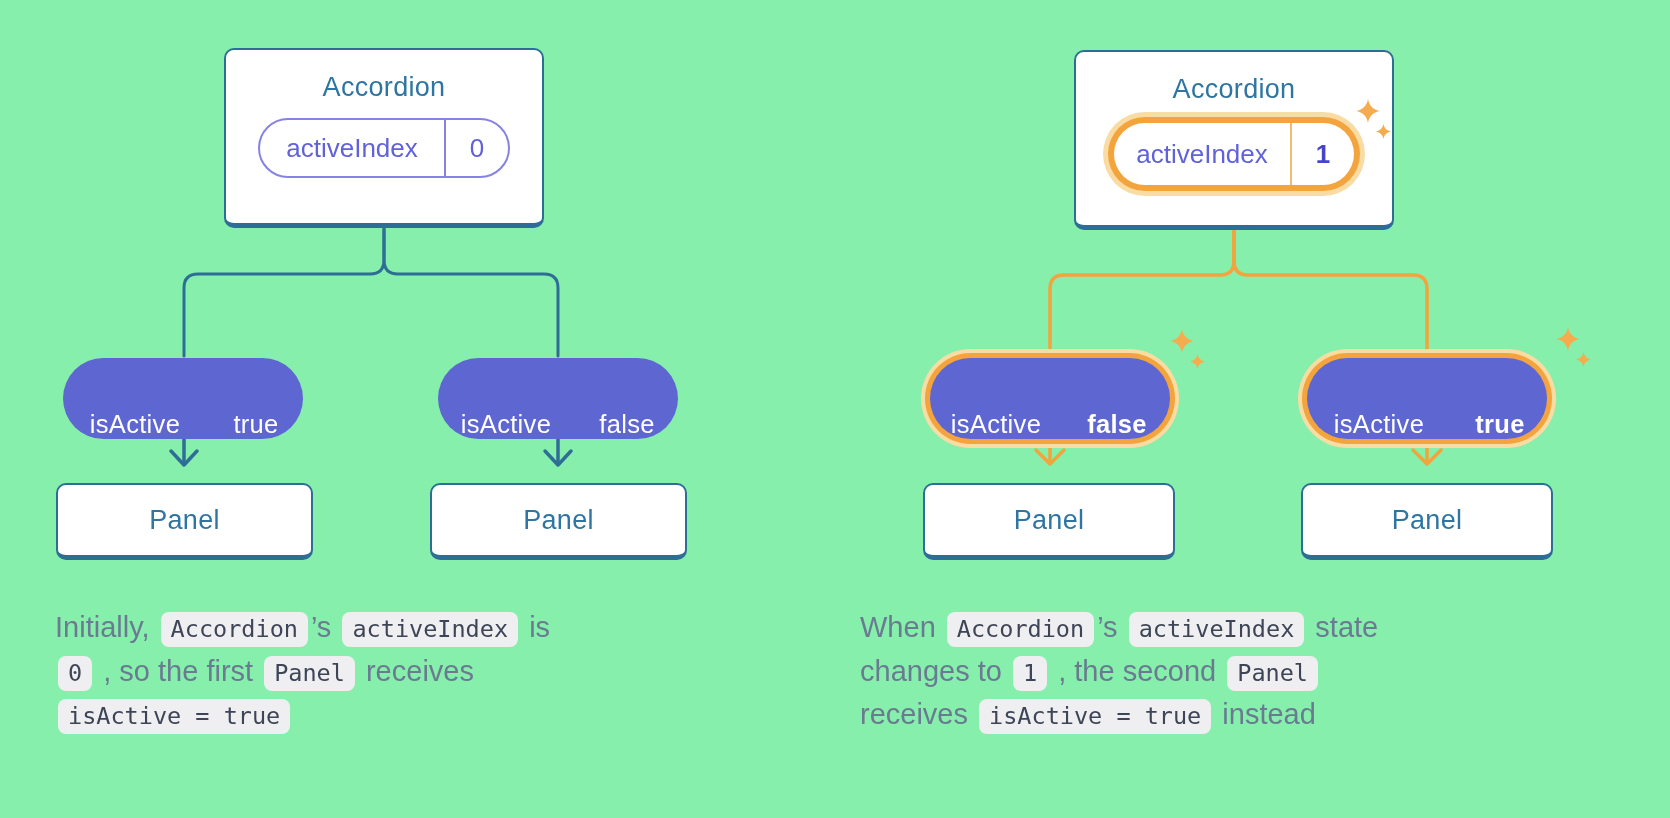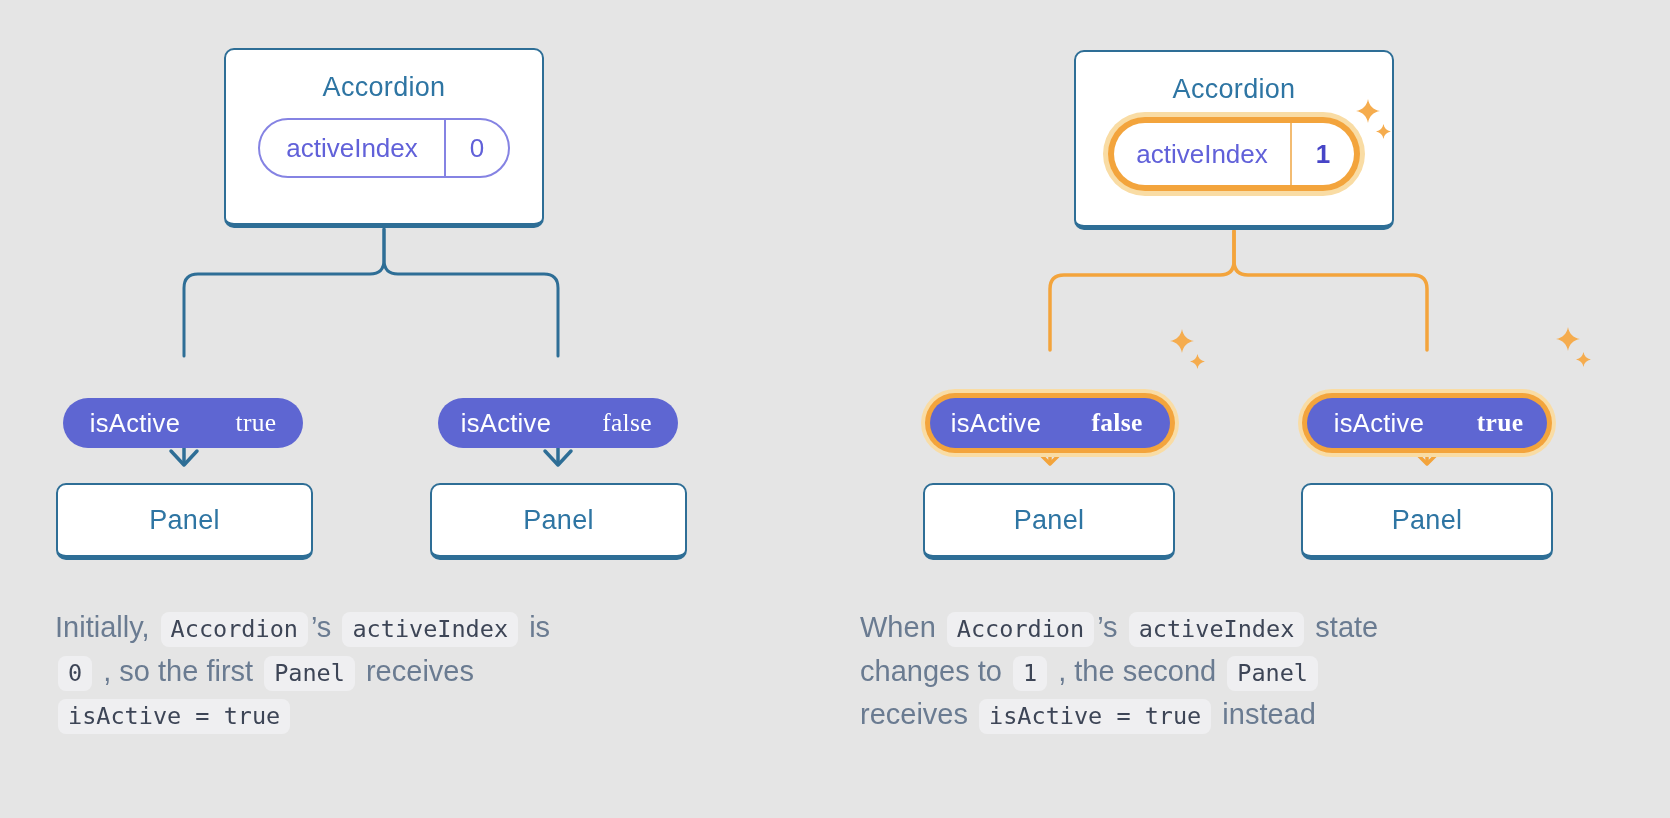--- a/index.html
+++ b/index.html
@@ -1,17 +1,17 @@
 <!DOCTYPE html>
 <html><head>
 <meta charset="utf-8">
 <style>
   html,body{margin:0;padding:0;background:#ffffff;}
   .canvas{
-    position:relative;width:1670px;height:818px;background:#e5e5e5;
+    position:relative;width:1670px;height:818px;background:#86efac;
     font-family:"Liberation Sans",sans-serif;overflow:hidden;
   }
   .wires{position:absolute;left:0;top:0;z-index:0;}
 
   
   .comp-box{
     position:absolute;width:320px;height:180px;background:#fff;
     border:2.5px solid #2E6E96;border-bottom-width:5px;border-radius:10px;
     box-sizing:border-box;display:flex;flex-direction:column;align-items:center;
     padding-top:22px;z-index:1;
@@ -38,27 +38,27 @@
   .state-pill .divider{width:2px;background:#8583E3;}
   .state-pill.highlight{
     margin-top:18px;width:240px;height:62px;
     box-shadow:0 0 0 6px #F3A43C,0 0 0 11px #F9DCA4;
   }
   .state-pill.highlight .divider{background:#F3BC72;}
   .state-pill.highlight .val{font-weight:700;color:#4745C7;}
 
   
   .prop-pill{
-    position:absolute;width:240px;height:50px;border-radius:999px;background:#5E66D2;
-    display:flex;align-items:center;overflow:hidden;z-index:1;margin-top:40px;
+    position:absolute;width:240px;height:81px;border-radius:999px;background:#5E66D2;
+    display:flex;align-items:flex-end;overflow:hidden;z-index:1;
   }
   .prop-pill .sect{display:flex;align-items:center;justify-content:center;
     font-size:25.5px;color:#ffffff;letter-spacing:.3px;}
   .prop-pill .name{flex:1;}
-  .prop-pill .val{width:94px;font-family:Liberation Serif, serif;}
+  .prop-pill .val{width:94px;}
   .prop-pill .divider{width:2px;background:rgba(255,255,255,.92);}
   .prop-pill.highlight{box-shadow:0 0 0 5px #F3A43C,0 0 0 9px #F9DCA4;}
   .prop-pill.highlight .val{font-weight:700;}
 
   
   .caption{
     position:absolute;z-index:1;text-align:left;
     font-size:29px;line-height:1.5;color:#6A7B91;
   }
   .code-chip{

